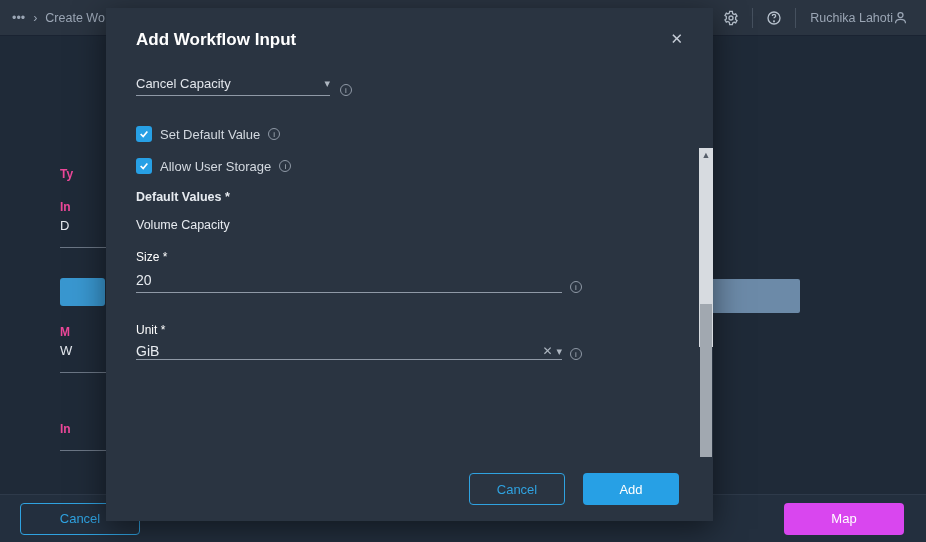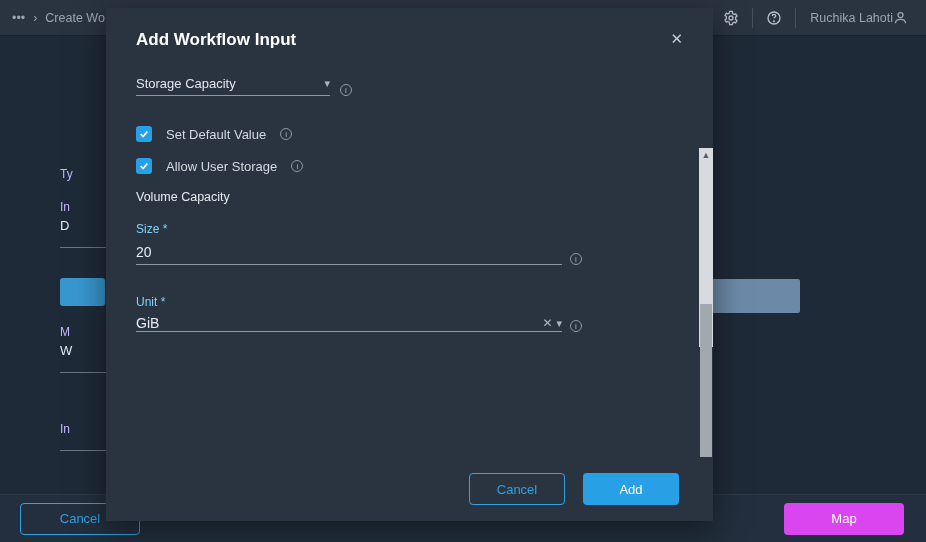--- a/index.html
+++ b/index.html
@@ -33,21 +33,21 @@
   .topbar .sep { width:1px; height:20px; background:#45505e; margin: 0 4px;}
   .topbar .user { display:flex; align-items:center; padding: 0 6px 0 10px; }
 
   .bg-page {
     position:absolute; left:0; right:0; top:36px; bottom:0;
     background:#1f2a38;
     padding: 20px 60px;
   }
   .bg-left-row { color:#aab4c0; font-size:13px; margin-top:110px; }
   .bg-field-stub { margin-top:18px; }
-  .bg-field-stub .lb { color:#c4b5fd; font-size:12px; }
+  .bg-field-stub .lb { color:#ec4899; font-size:12px;font-weight:bold; }
   .bg-field-stub .underline { height:1px; background:#6b7685; width:60px; margin-top:14px;}
   .bg-tab {
     width:45px; height:28px; border-radius:3px;
     background:#3997d0; margin-top:30px;
   }
   .bg-placeholder-bar {
     position:absolute; top:243px; left:620px; width:180px; height:34px;
     background:#6c8aa8; border-radius:2px;
   }
 
@@ -119,34 +119,34 @@
   }
   .form-select .field .val { flex:1; }
   .chevron { color:#aeb7c1; font-size:11px; cursor:pointer; }
 
   .info-icon {
     width:12px; height:12px; border:1px solid #8f99a6; border-radius:50%;
     display:inline-flex; align-items:center; justify-content:center;
     font-size:8px; color:#aeb7c1; cursor:default;
   }
 
-  .cb-row { display:flex; align-items:center; gap:14px; margin: 16px 0; }
+  .cb-row { display:flex; align-items:center; gap:8px; margin: 16px 0; }
   .checkbox {
     width:16px; height:16px; border-radius:3px; background:#27a0e5;
     display:flex; align-items:center; justify-content:center;
     cursor:pointer;
   }
   .checkbox svg { width:10px; height:10px; }
   .cb-label { color:#d3d9e0; font-size:13px; }
 
   .section-label { color:#e7ebf0; font-size:12.5px; font-weight:600; margin-top:12px; }
   .subsection-label { color:#e7ebf0; font-size:12.5px; font-weight:400; margin-top:14px; }
 
   .field-block { margin-top:18px; }
-  .field-block .flabel { color:#7dd3fc; font-size:12px; margin-bottom:6px; display:block; }
+  .field-block .flabel { color:#ffffff; font-size:12px; margin-bottom:6px; display:block; }
   .input-line {
     border:none; border-bottom:1px solid #8f99a6; background:transparent;
     color:#e7ebf0; font-size:14px; width:100%; padding:2px 0 4px 0;
     outline:none;
   }
   .input-wrap { display:flex; align-items:flex-end; gap:8px; width:446px; }
   .input-wrap .input-line { flex:1; }
 
   .unit-wrap { display:flex; align-items:flex-end; gap:8px; width:446px; }
   .unit-field {
@@ -237,21 +237,21 @@
 <div class="modal">
   <div class="modal-header">
     <div class="modal-title">Add Workflow Input</div>
     <div class="close-icon">✕</div>
   </div>
 
   <div class="modal-body">
 
     <div class="form-select">
       <div class="field">
-        <span class="val">Storage Capacity</span>
+        <span class="val">Cancel Capacity</span>
         <span class="chevron">▾</span>
       </div>
       <span class="info-icon">i</span>
     </div>
 
     <div class="cb-row">
       <div class="checkbox">
         <svg viewBox="0 0 24 24" fill="none" stroke="#fff" stroke-width="4">
             <polyline points="4 12 10 18 20 6"></polyline>
           </svg>
@@ -263,20 +263,21 @@
     <div class="cb-row">
       <div class="checkbox">
         <svg viewBox="0 0 24 24" fill="none" stroke="#fff" stroke-width="4">
             <polyline points="4 12 10 18 20 6"></polyline>
           </svg>
       </div>
       <span class="cb-label">Allow User Storage</span>
       <span class="info-icon">i</span>
     </div>
 
+    <div class="section-label">Default Values *</div>
     <div class="subsection-label">Volume Capacity</div>
 
     <div class="field-block">
       <span class="flabel">Size *</span>
       <div class="input-wrap">
         <input class="input-line" type="text" value="20" style="">
         <span class="info-icon">i</span>
       </div>
     </div>
 

